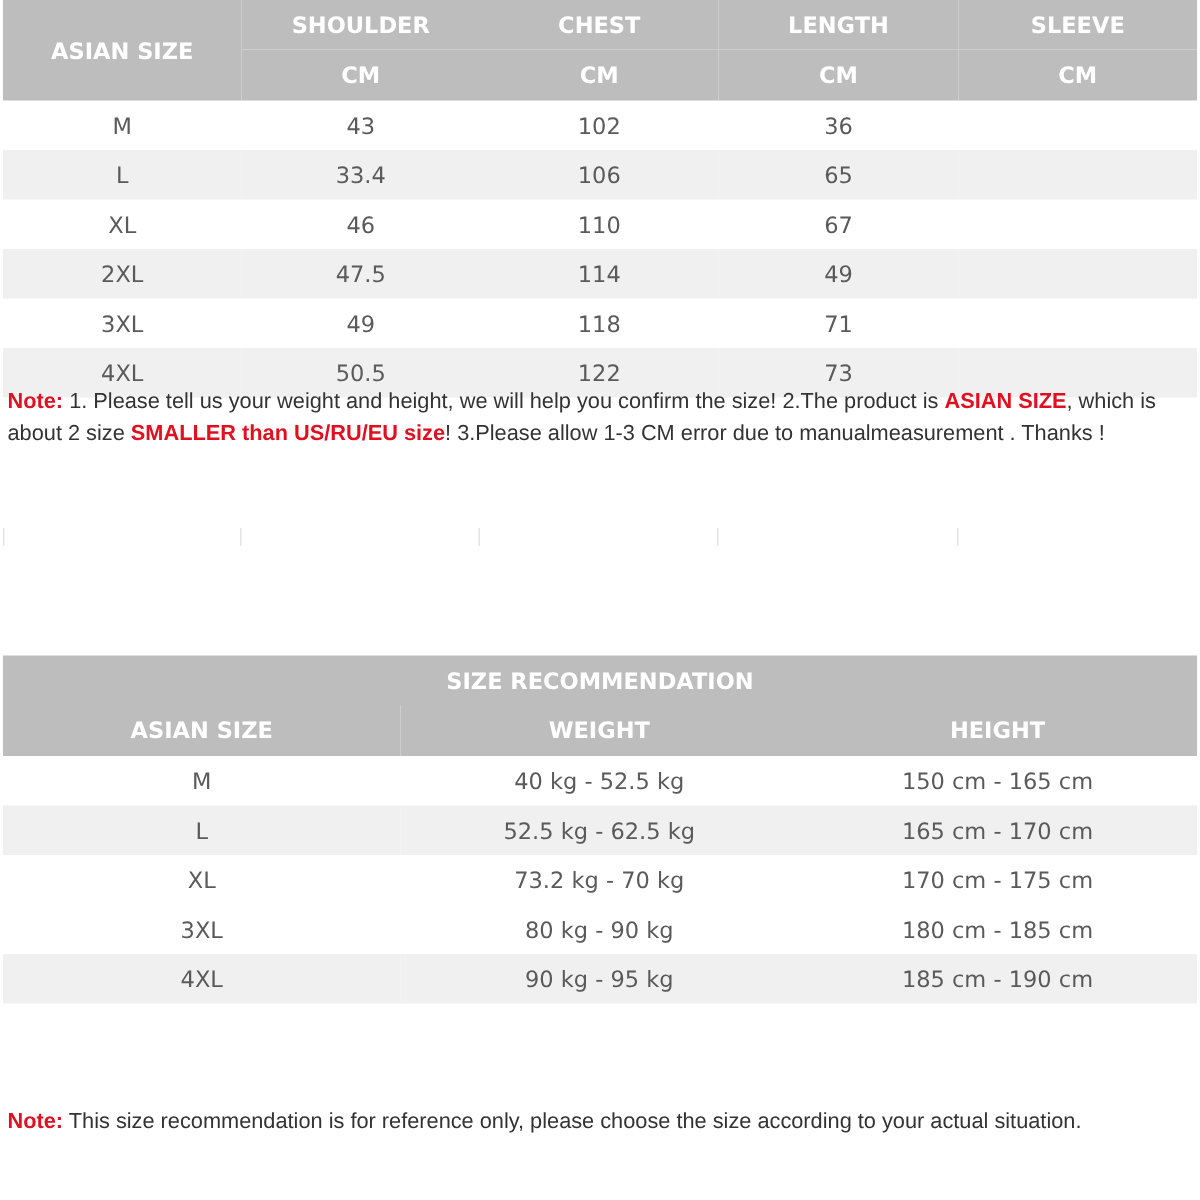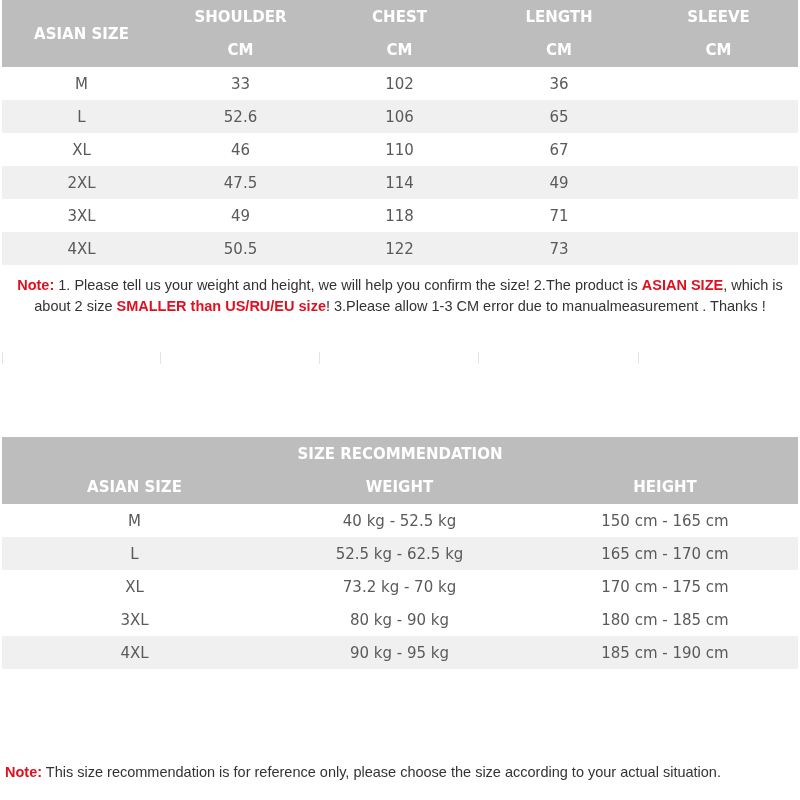--- a/index.html
+++ b/index.html
@@ -36,28 +36,28 @@
     <td>SLEEVE</td>
   </tr>
   <tr class="hdr" style="height:34px;">
     <td>CM</td>
     <td>CM</td>
     <td>CM</td>
     <td>CM</td>
   </tr>
   <tr class="row">
     <td>M</td>
-    <td>33</td>
+    <td>43</td>
     <td>102</td>
     <td>36</td>
     <td></td>
   </tr>
   <tr class="row alt">
     <td>L</td>
-    <td>52.6</td>
+    <td>33.4</td>
     <td>106</td>
     <td>65</td>
     <td></td>
   </tr>
   <tr class="row">
     <td>XL</td>
     <td>46</td>
     <td>110</td>
     <td>67</td>
     <td></td>
@@ -79,21 +79,21 @@
   <tr class="row alt">
     <td>4XL</td>
     <td>50.5</td>
     <td>122</td>
     <td>73</td>
     <td></td>
   </tr>
 </tbody>
   </table>
 
-<div class="note clip" style="top:275px;text-align:center;">
+<div class="note clip" style="top:258px;">
   <span class="notelabel">Note:</span><span> 1. Please tell us your weight and height, we will help you confirm the size!  2.The product is </span><span class="red">ASIAN SIZE</span><span>, which is about 2 size </span><span class="red">SMALLER than US/RU/EU size</span><span>!  3.Please allow 1-3 CM error due to manualmeasurement . Thanks !</span>
 </div>
 
 <div class="ticks">
   <div class="tick" style="left:2px;"></div>
   <div class="tick" style="left:160px;"></div>
   <div class="tick" style="left:319px;"></div>
   <div class="tick" style="left:478px;"></div>
   <div class="tick" style="left:638px;"></div>
 </div>
@@ -134,15 +134,15 @@
     <td>180 cm - 185 cm</td>
   </tr>
   <tr class="row alt">
     <td>4XL</td>
     <td>90 kg - 95 kg</td>
     <td>185 cm - 190 cm</td>
   </tr>
 </tbody>
   </table>
 
-<div class="note" style="top:762px;">
+<div class="note" style="top:738px;">
   <span class="notelabel">Note:</span><span> This size recommendation is for reference only, please choose the size according to your actual situation.</span>
 </div>
 
 </body></html>

